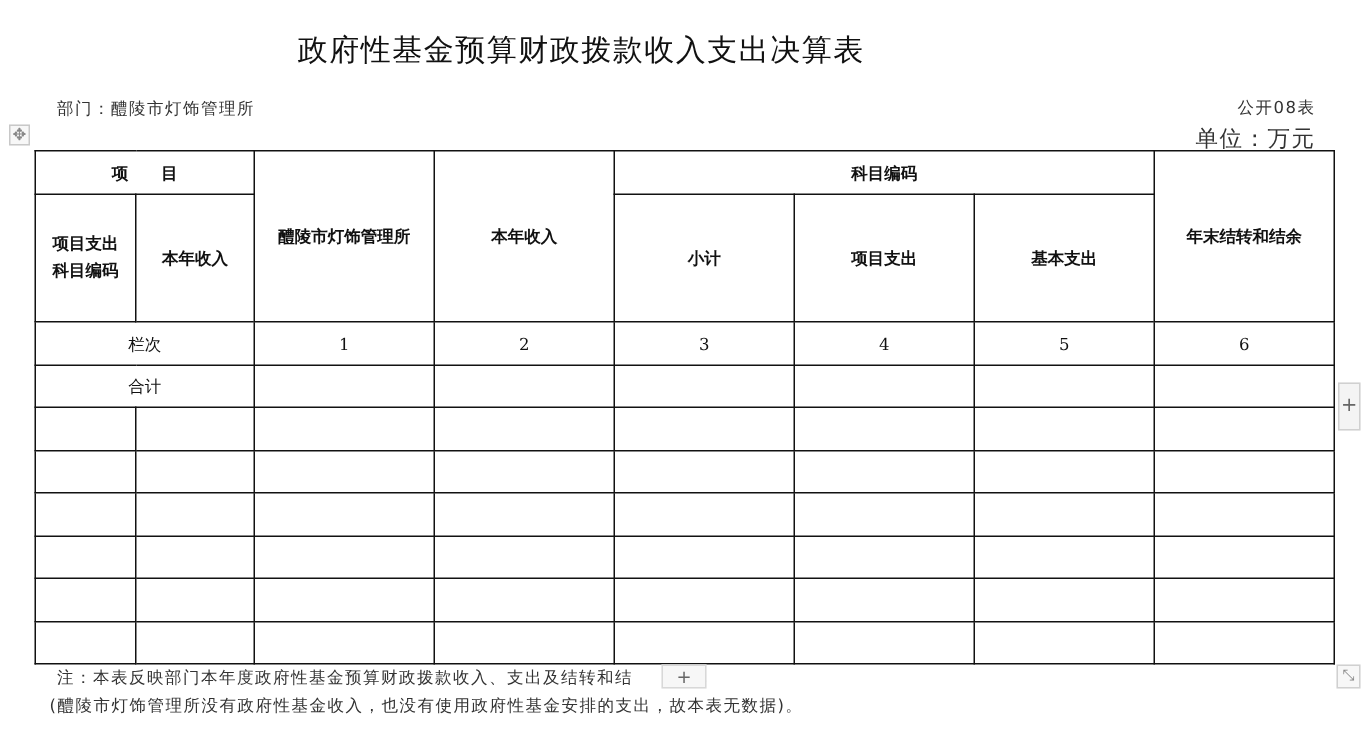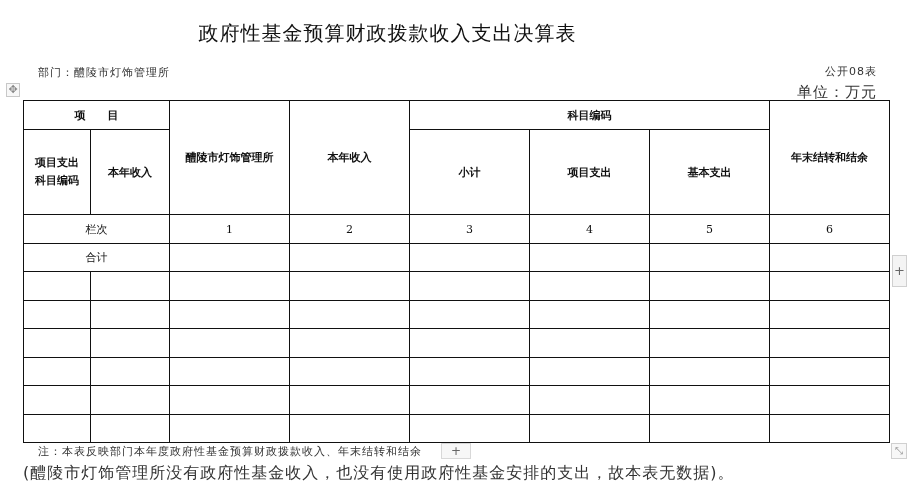--- a/index.html
+++ b/index.html
@@ -26,21 +26,21 @@
       border: 1.5px solid #111; text-align: center; vertical-align: middle;
       font-size: 11px; color: #111; padding: 0;
     }
     td.hdr { font-weight: bold; font-family: "DejaVu Serif", "Liberation Serif", serif; }
     td.num { font-family: "DejaVu Serif", "Liberation Serif", serif; font-size: 12px; }
     .note {
       position: absolute; left: 38px; top: 444px; font-size: 11px; color: #333; letter-spacing: 1px;
       white-space: nowrap;
     }
     .note2 {
-      position: absolute; left: 23px; top: 463px; font-size: 16px; color: #333; letter-spacing: 1px;
+      position: absolute; left: 33px; top: 463px; font-size: 11px; color: #333; letter-spacing: 1px;
       white-space: nowrap;
     }
     .add-col-btn {
       position: absolute; left: 892px; top: 255px; width: 15px; height: 32px;
       border: 1px solid #d0d0d0; background: #f4f4f4; color: #666;
       font-size: 13px; line-height: 30px; text-align: center; cursor: pointer;
     }
     .add-row-btn {
       position: absolute; left: 441px; top: 443px; width: 30px; height: 16px;
       border: 1px solid #d8d8d8; background: #f7f7f7; color: #666;
@@ -165,18 +165,18 @@
     <td></td>
     <td></td>
     <td></td>
     <td></td>
     <td></td>
     <td></td>
   </tr>
 </tbody>
   </table>
 
-<div class="note"><span>注：本表反映部门本年度政府性基金预算财政拨款收入、年末结转和结余</span><span style="display:inline-block;width:38px"></span><span>况</span></div>
+<div class="note"><span>注：本表反映部门本年度政府性基金预算财政拨款收入、支出及结转和结</span><span style="display:inline-block;width:38px"></span><span>况</span></div>
 <div class="note2">(醴陵市灯饰管理所没有政府性基金收入，也没有使用政府性基金安排的支出，故本表无数据)。</div>
 
 <div class="add-row-btn">+</div>
 <div class="add-col-btn">+</div>
 <div class="resize-handle">⤡</div>
 
 </body></html>

